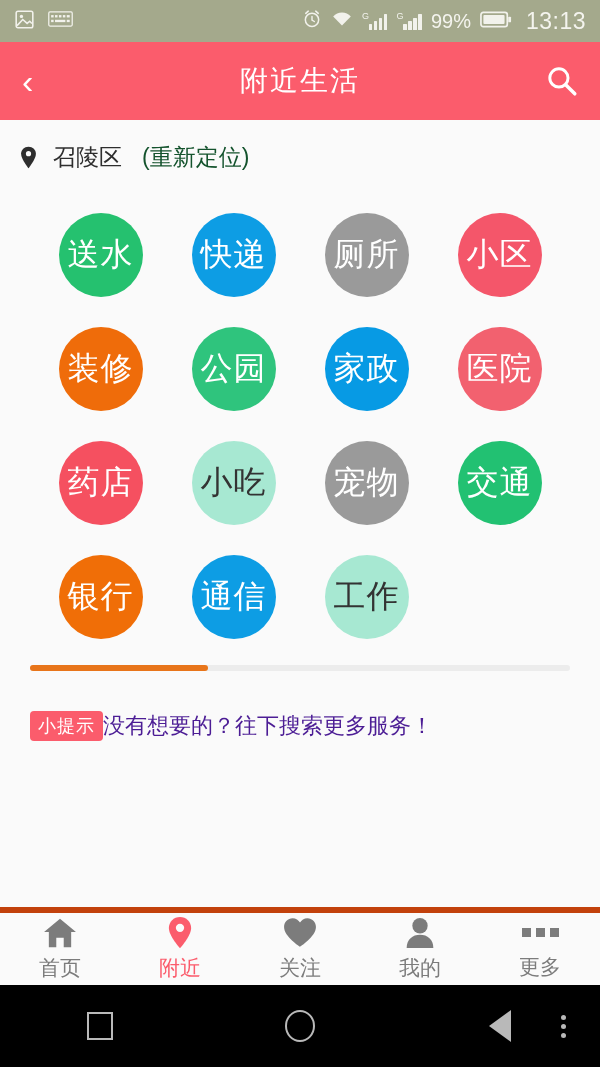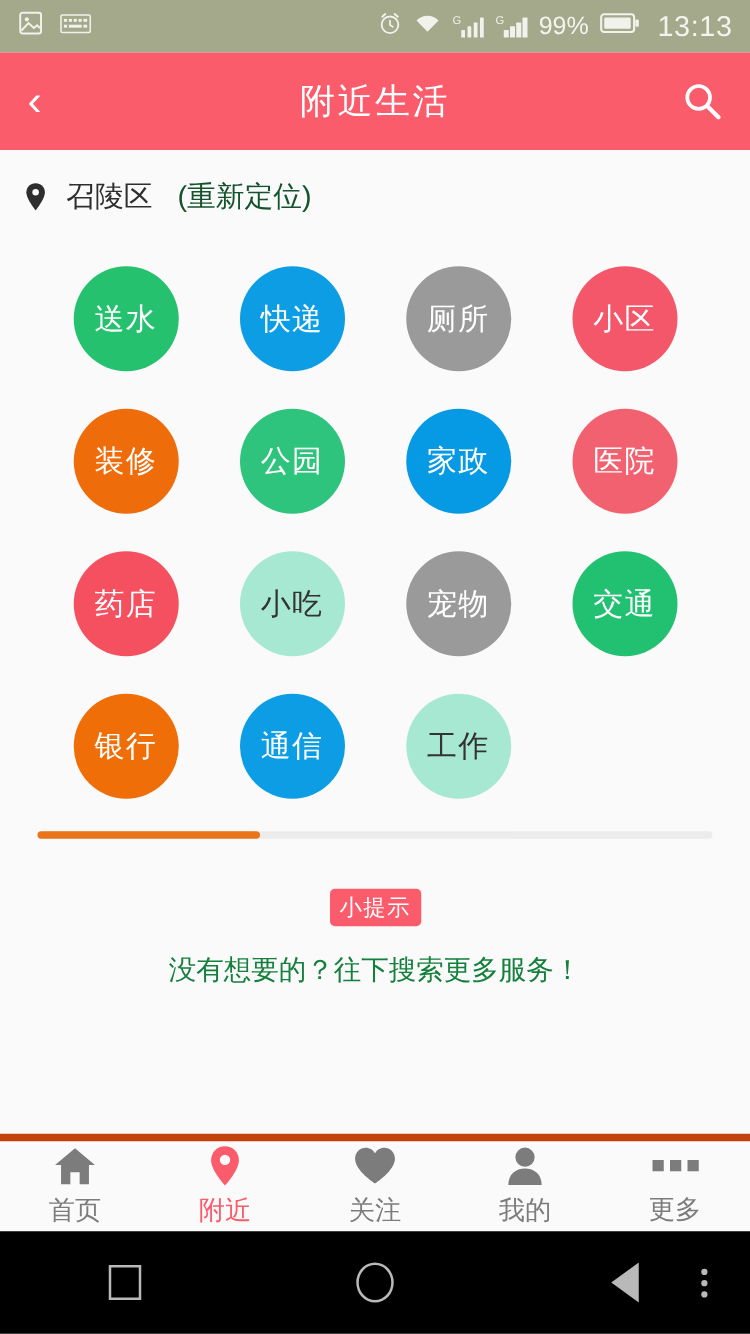--- a/index.html
+++ b/index.html
@@ -48,29 +48,29 @@
 
   .sectionhead { display:flex; flex-direction:column; align-items:center; padding:6px 0 4px; position:relative; }
   .sectionhead .cn { font-size:27px; color:#333; letter-spacing:2px; }
   .sectionhead .en { font-size:21px; color:#b3b3b3; letter-spacing:2.5px; margin-top:6px; }
   .sectionhead .rule { position:absolute; top:56px; height:1px; background:#e4e4e4; width:180px; }
   .sectionhead .rule.l { left:6px; }
   .sectionhead .rule.r { right:6px; }
 
   .grid { padding:24px 34px 0 34px; display:grid; grid-template-columns:repeat(4,1fr); row-gap:30px; justify-items:center; }
   .cell { width:84px; height:84px; border-radius:50%; display:flex; align-items:center; justify-content:center;
-          font-size:24px; letter-spacing:1px; cursor:pointer; }
+          font-size:32px; letter-spacing:1px; cursor:pointer; }
 
   .progress-wrap { padding:26px 30px 0 30px; }
   .progress-track { height:6px; background:#ececec; border-radius:3px; position:relative; cursor:pointer; }
   .progress-fill { position:absolute; left:0; top:0; bottom:0; background:#e8751a; border-radius:3px; }
 
-  .tipbar { display:flex; align-items:center; gap:20px; padding:40px 30px 0 30px;flex-direction:column; }
+  .tipbar { display:flex; align-items:center; gap:0; padding:40px 30px 0 30px; }
   .tip-badge { background:#fb5c6c; color:#fff; font-size:18px; padding:3px 8px; border-radius:4px; letter-spacing:1px; }
-  .tip-text { font-size:22px; color:#15803d; }
+  .tip-text { font-size:22px; color:#4c1d95; }
 
   
   .tabbar { flex:0 0 78px; background:#fafafa; border-top:6px solid #c2410c;
             display:flex; align-items:center; }
   .tab { flex:1; display:flex; flex-direction:column; align-items:center; gap:5px; cursor:pointer; }
   .tab .lbl { font-size:21px; color:#7c7c7c; }
   .tab.active .lbl { color:#fb5c6c; }
   .dots { display:flex; gap:5px; align-items:center; height:30px; }
   .dots i { width:9px; height:9px; background:#7c7c7c; display:block; }
 

